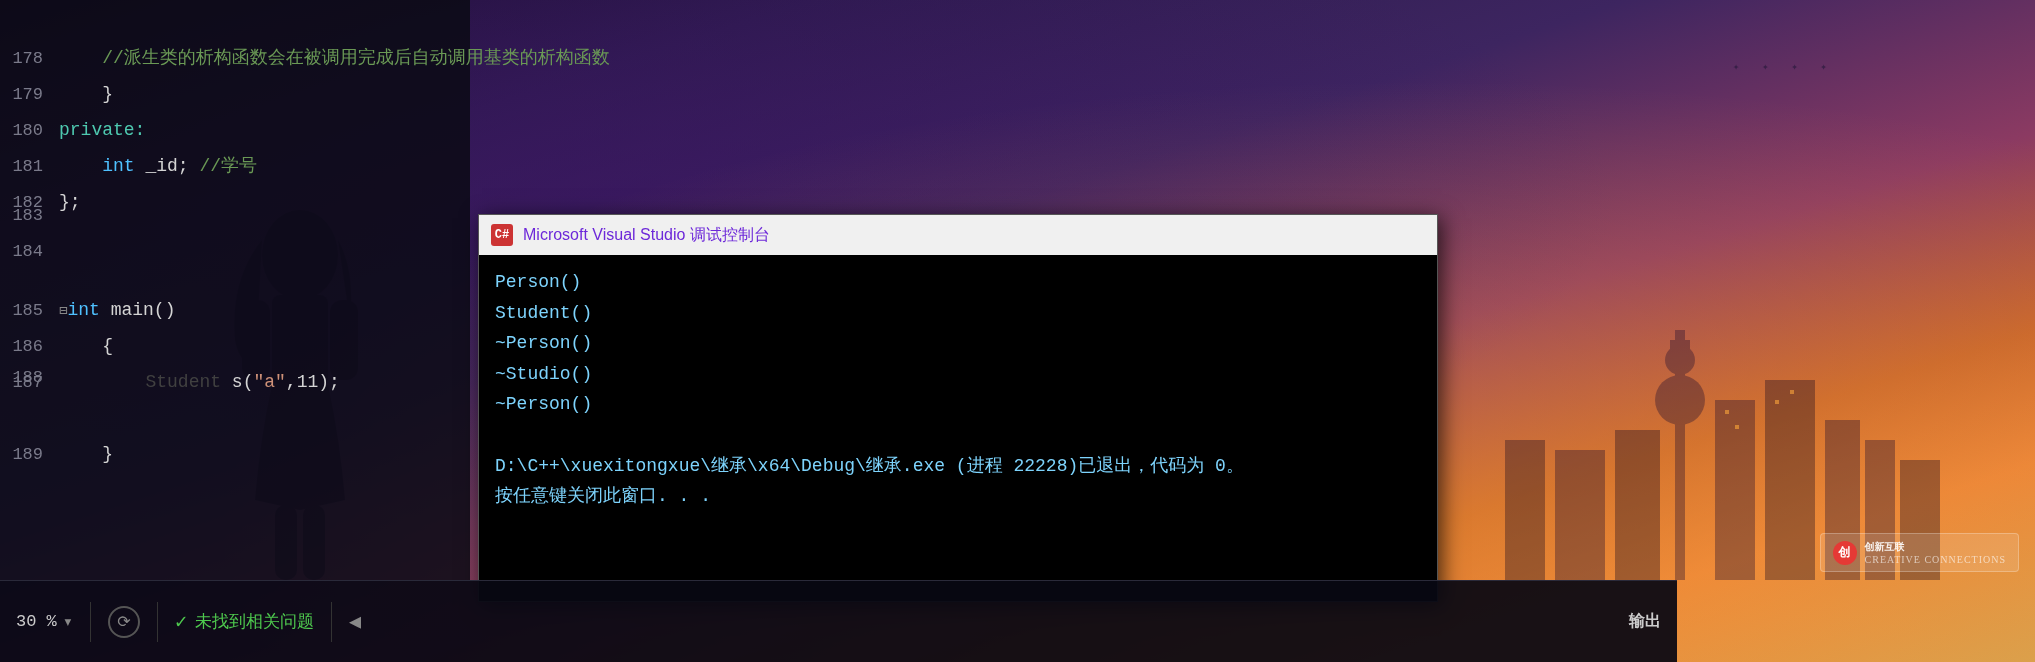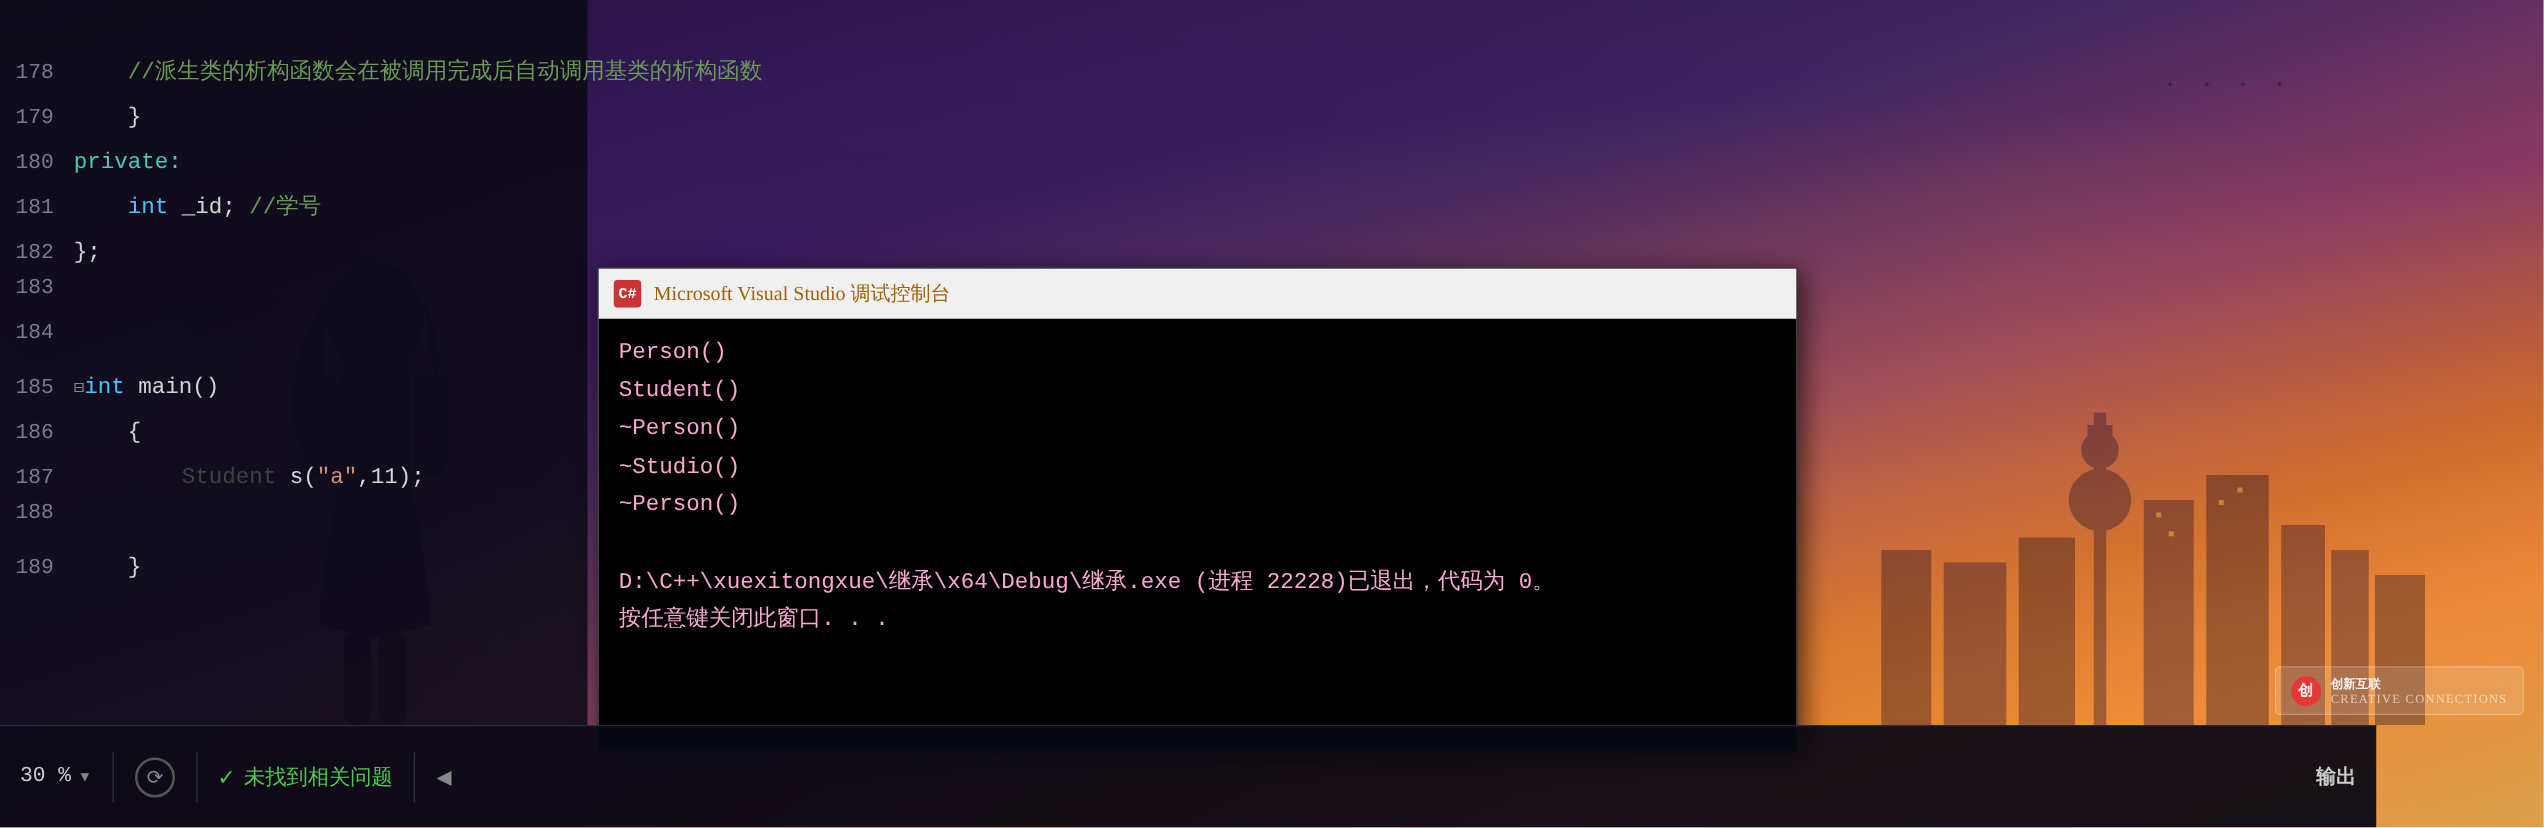--- a/index.html
+++ b/index.html
@@ -56,21 +56,20 @@
       line-height: 36px;
     }
 
     .line-number {
       color: #7a7a8a;
       min-width: 55px;
       text-align: right;
       padding-right: 16px;
       user-select: none;
       font-size: 17px;
-      margin-top: 33px;
     }
 
     .code-content {
       color: #d4d4d4;
       white-space: pre;
       margin-top: 40px;
     }
 
     .kw-blue { color: #4ec9b0; }
     .kw-cyan { color: #404040; }
@@ -131,31 +130,31 @@
       border-radius: 3px;
       display: flex;
       align-items: center;
       justify-content: center;
       color: white;
       font-size: 12px;
       font-weight: bold;
     }
 
     .console-title-text {
-      font-family: Liberation Serif, serif;
+      font-family: Liberation Sans, sans-serif;
       font-size: 16px;
-      color: #a16207;
+      color: #6d28d9;
     }
 
     .console-body {
       flex: 1;
       padding: 12px 16px;
       font-family: 'Consolas', 'Courier New', monospace;
       font-size: 18px;
-      color: #f9a8d4;
+      color: #7dd3fc;
       line-height: 1.7;
       overflow: hidden;
     }
 
     .console-line {
       display: block;
     }
 
     
     .watermark {
@@ -191,21 +190,21 @@
       right: 200px;
       color: #2a1a3e;
       font-size: 11px;
       letter-spacing: 8px;
       opacity: 0.7;
     }
     
     .full-status-bar {
       position: absolute;
       bottom: 0; left: 0;
-      width: 1901px;
+      width: 1677px;
       height: 82px;
       background: rgba(8,8,18,0.93);
       display: flex;
       align-items: center;
       padding: 0 16px;
       gap: 17px;
       border-top: 1px solid #2a2a3a;
     }
 
     .vertical-divider {

